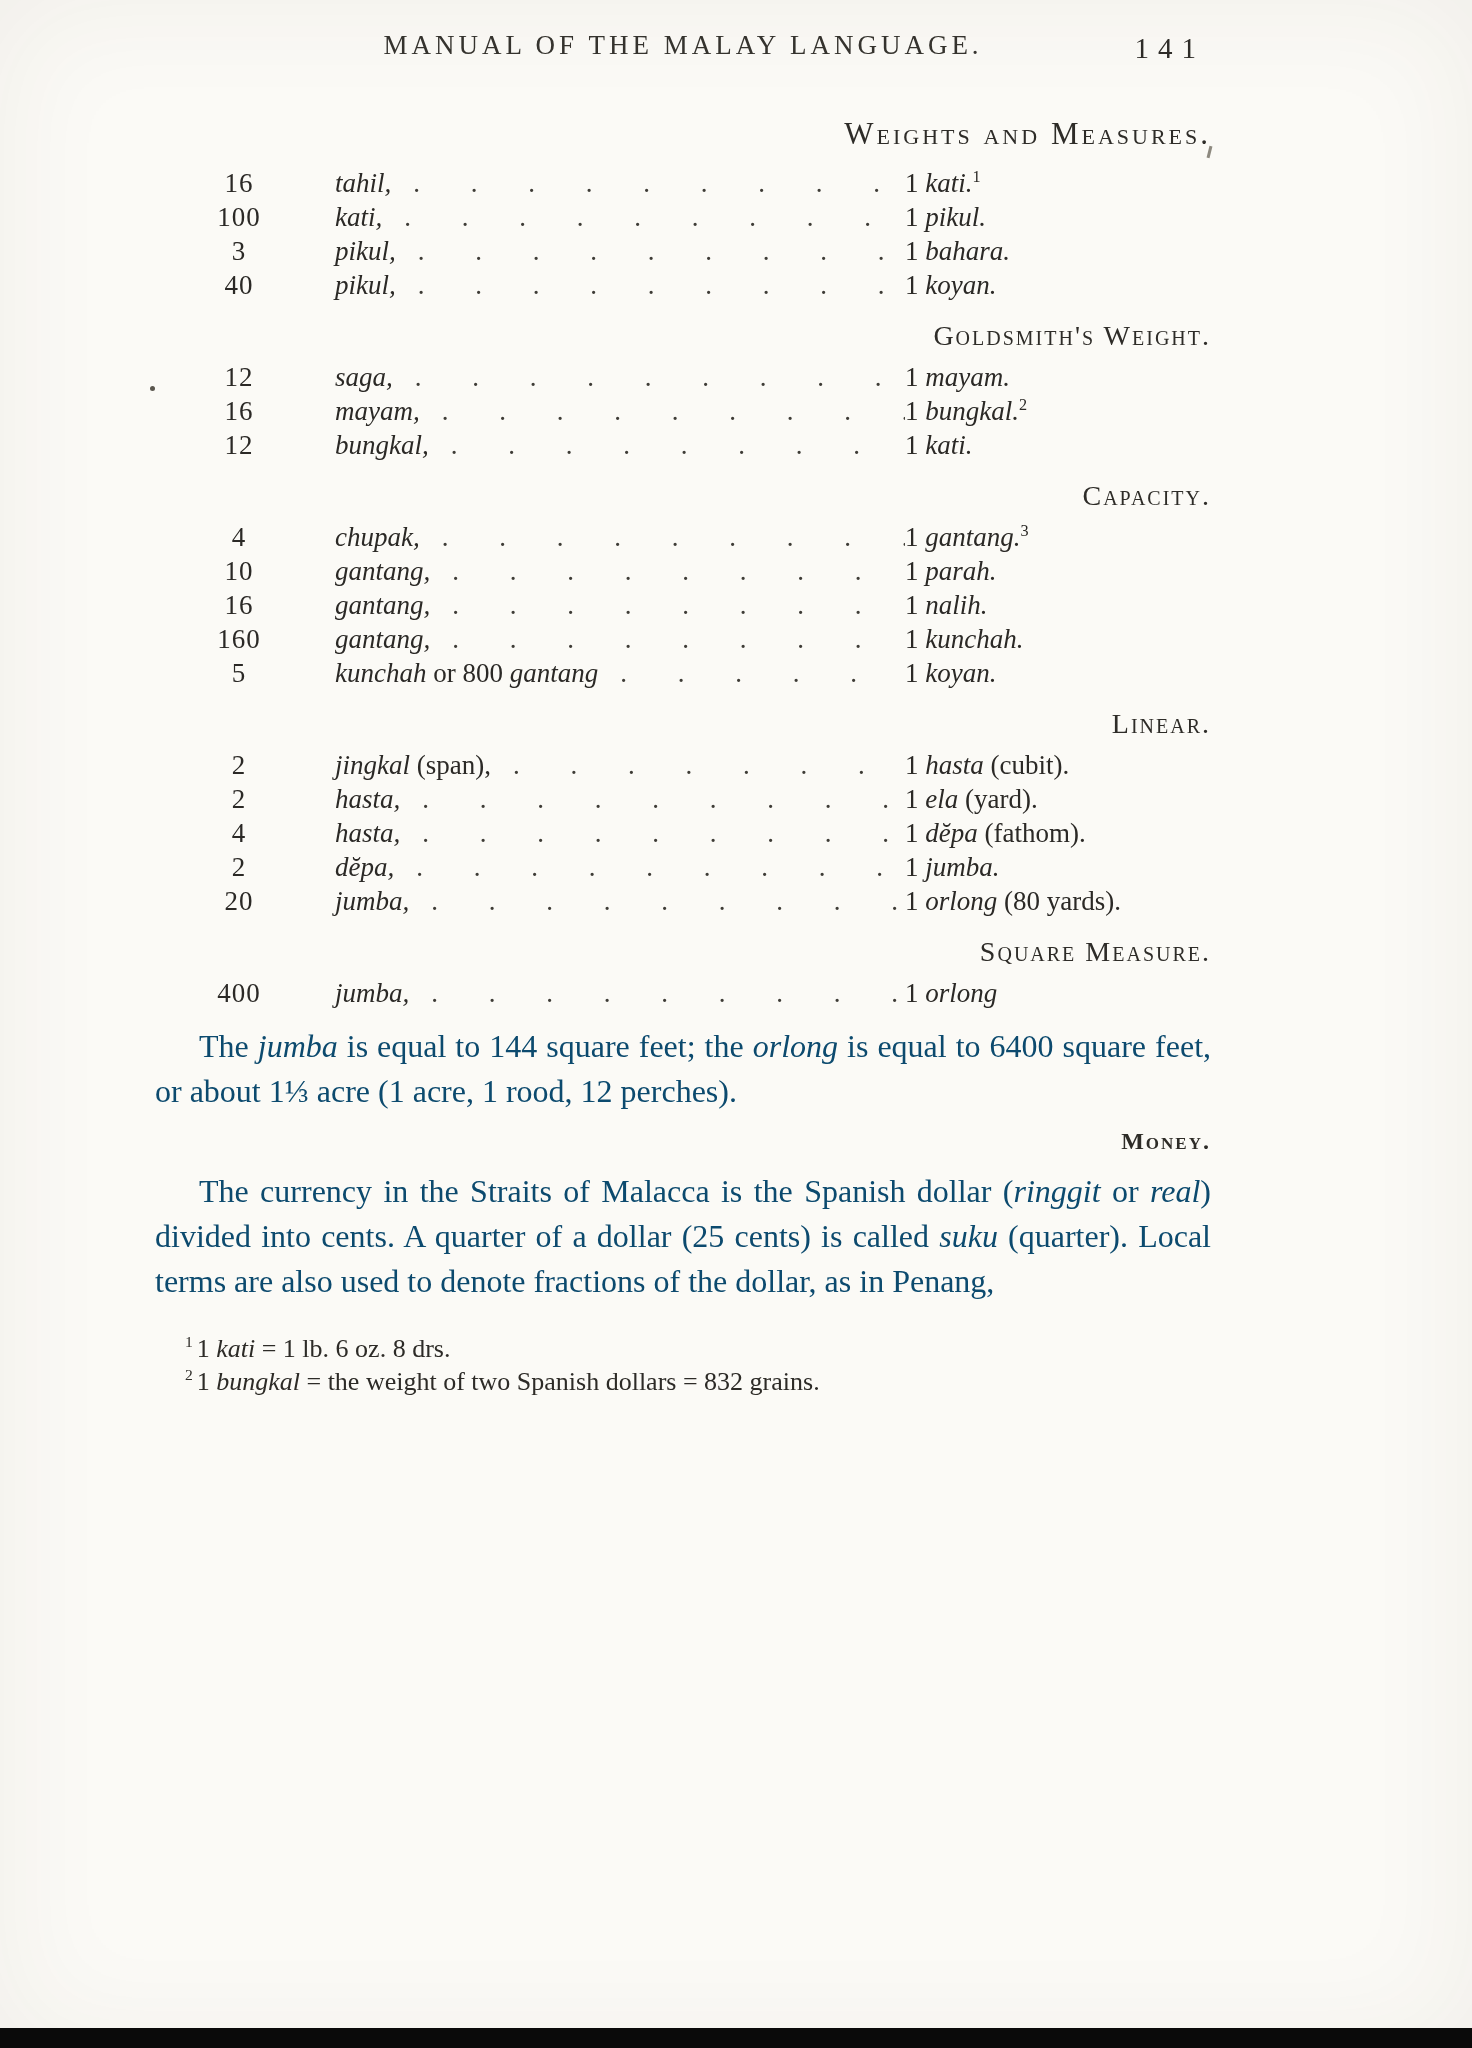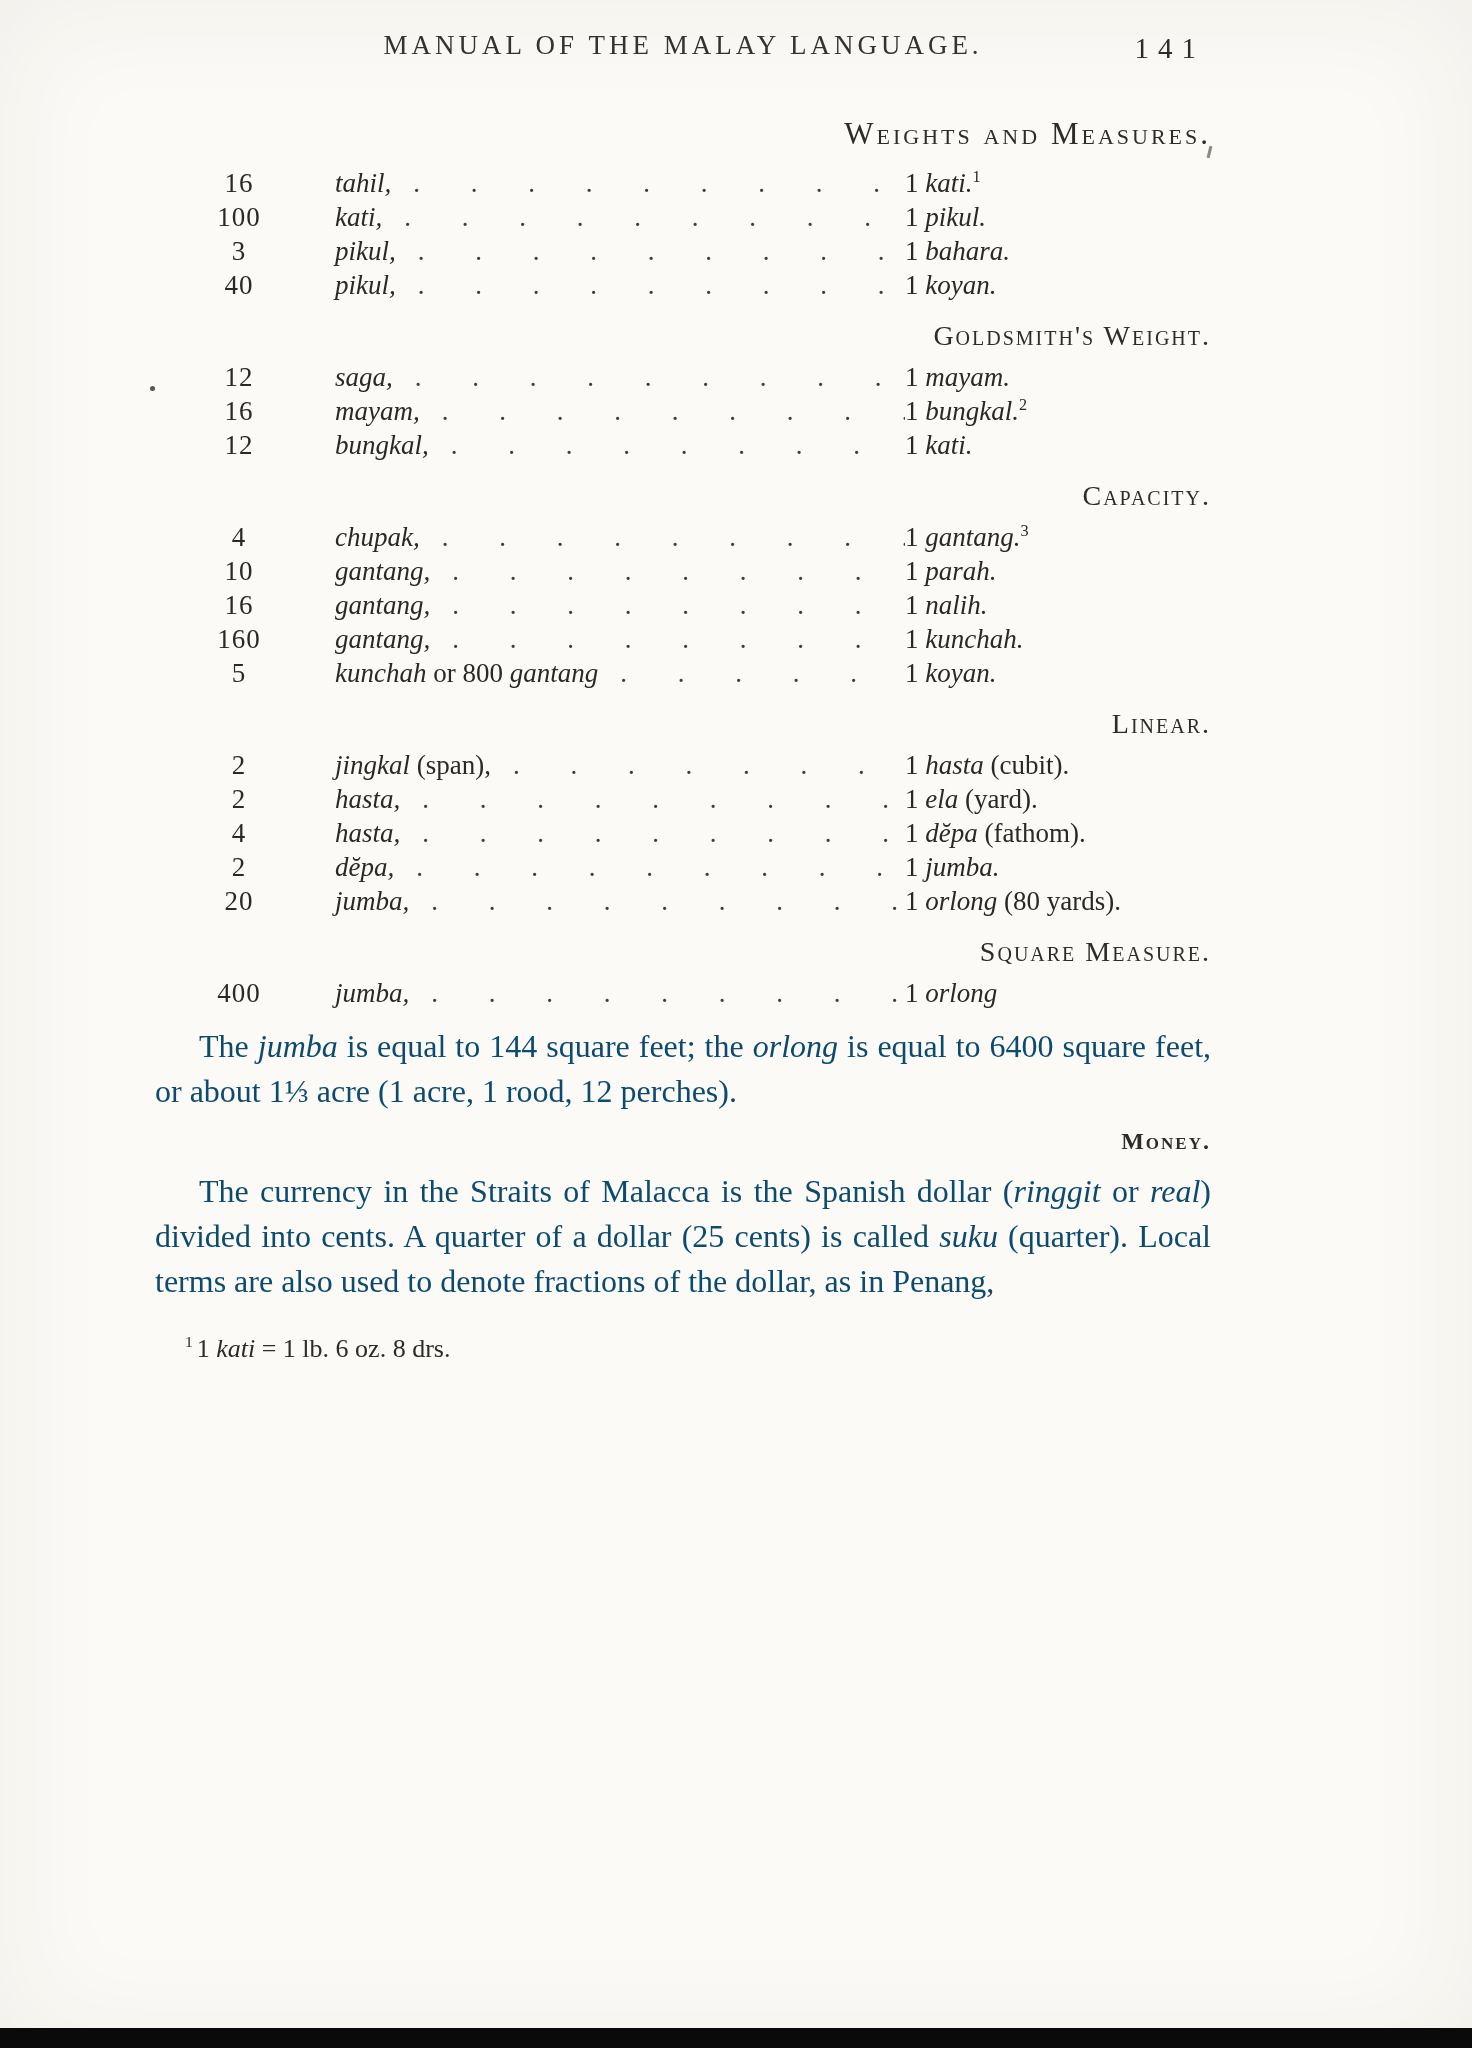--- a/index.html
+++ b/index.html
@@ -179,20 +179,21 @@
       </div>
 
     <p class="para"><span>The </span><em>jumba</em><span> is equal to 144 square feet; the </span><em>orlong</em><span> is equal to 6400 square feet, or about 1⅓ acre (1 acre, 1 rood, 12 perches).</span></p>
 
     <div class="section-heading money-heading">Money.</div>
 
     <p class="para"><span>The currency in the Straits of Malacca is the Spanish dollar (</span><em>ringgit</em><span> or </span><em>real</em><span>) divided into cents.  A quarter of a dollar (25 cents) is called </span><em>suku</em><span> (quarter).  Local terms are also used to denote fractions of the dollar, as in Penang,</span></p>
 
     <div class="footnotes">
         <div class="footnote"><sup>1 </sup><span>1 </span><em>kati</em><span> = 1 lb. 6 oz. 8 drs.</span></div>
+        <div class="footnote"><sup>2 </sup><span>1 </span><em>bungkal</em><span> = the weight of two Spanish dollars = 832 grains.</span></div>
       </div>
 
   </div>
 
   <div class="speck-dot"></div>
   <div class="speck-mark"></div>
   <div class="bottom-bar"></div>
 </div>
 
 </body></html>

